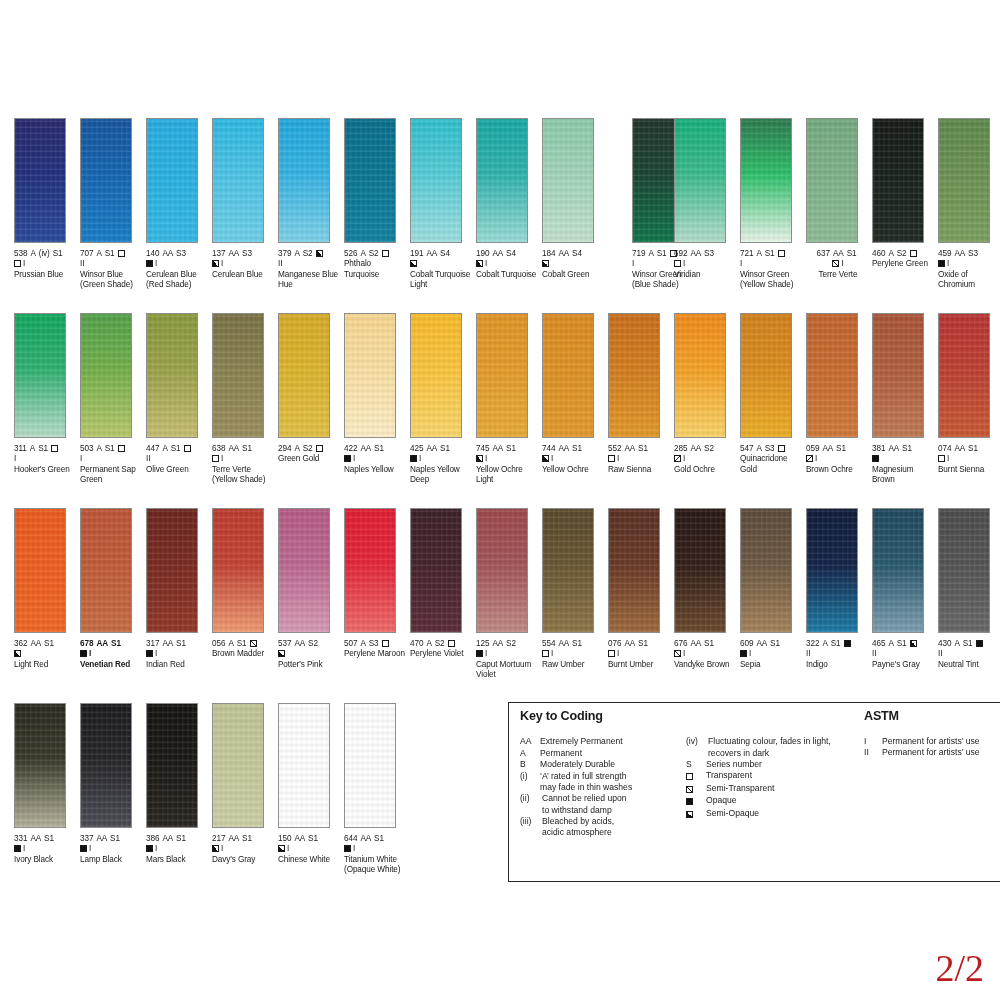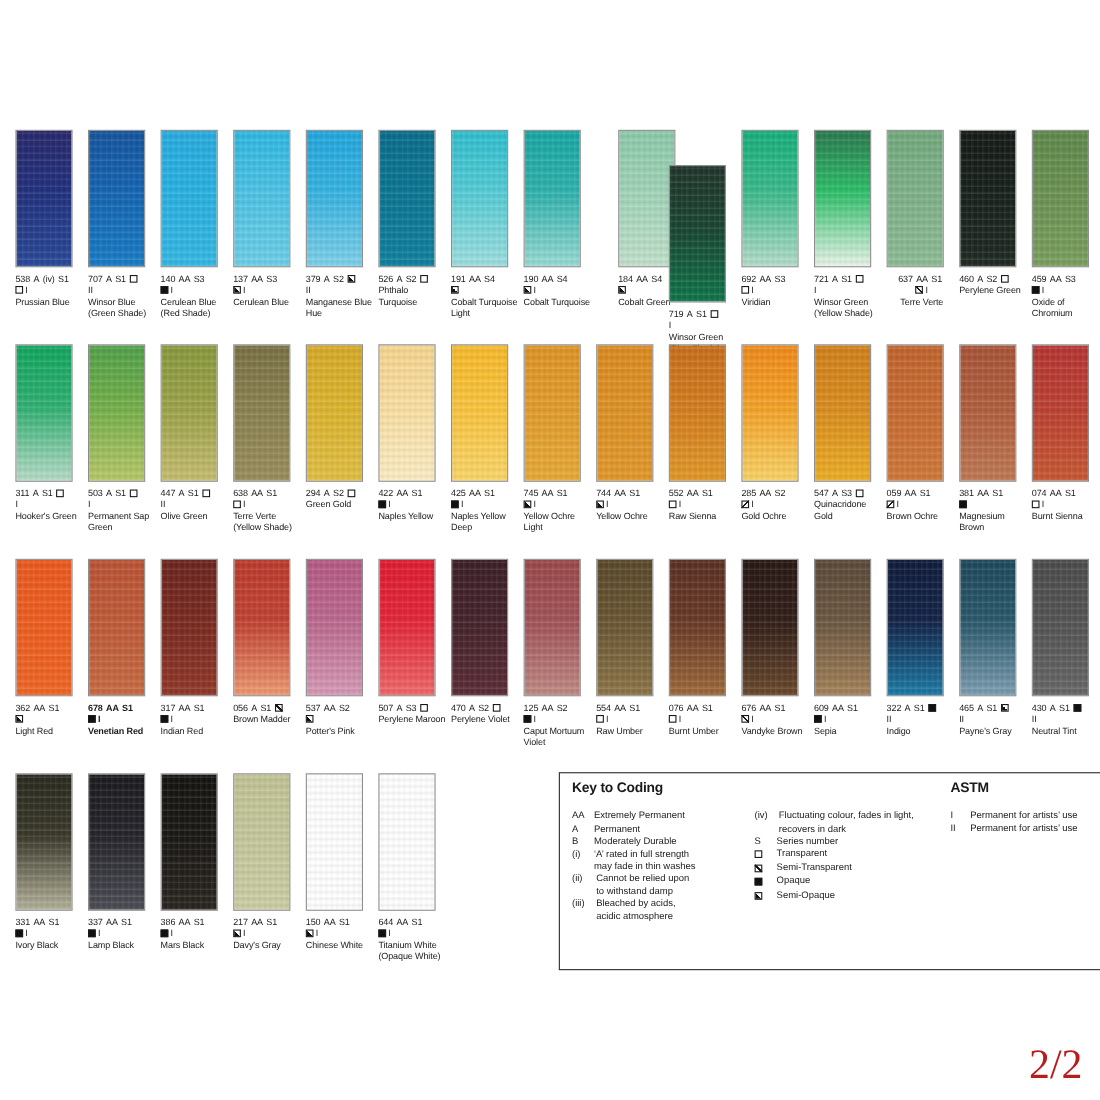--- a/index.html
+++ b/index.html
@@ -210,31 +210,31 @@
         <div class="cell" style="left: 476px;">
           <div class="chip" style="background: linear-gradient(rgb(25, 168, 166) 0%, rgb(49, 179, 173) 45%, rgb(154, 220, 214) 100%);">
             <div class="grain"></div>
           </div>
           <div class="meta">
             <div class="line1"><span>190</span><span>AA</span><span>S4</span></div>
             <div class="line2"><span class="gl semiopaque"></span><span>I</span></div>
             <div class="name">Cobalt Turquoise</div>
           </div>
         </div>
-        <div class="cell" style="left: 542px; margin-left: 20px;">
+        <div class="cell" style="left: 542px;">
           <div class="chip" style="background: linear-gradient(rgb(142, 203, 171) 0%, rgb(162, 213, 185) 45%, rgb(195, 226, 205) 100%);">
             <div class="grain"></div>
           </div>
           <div class="meta">
             <div class="line1"><span>184</span><span>AA</span><span>S4</span></div>
             <div class="line2"><span class="gl semiopaque"></span><span></span></div>
             <div class="name">Cobalt Green</div>
           </div>
         </div>
-        <div class="cell" style="left: 608px; margin-top: 32px;">
+        <div class="cell" style="left: 632px;">
           <div class="chip" style="background: linear-gradient(rgb(34, 54, 44) 0%, rgb(27, 70, 51) 45%, rgb(16, 118, 74) 100%);">
             <div class="grain"></div>
           </div>
           <div class="meta">
             <div class="line1"><span>719</span><span>A</span><span>S1</span><span class="gl trans"></span></div>
             <div class="line2"><span>I</span></div>
             <div class="name">Winsor Green (Blue Shade)</div>
           </div>
         </div>
         <div class="cell" style="left: 674px;">

